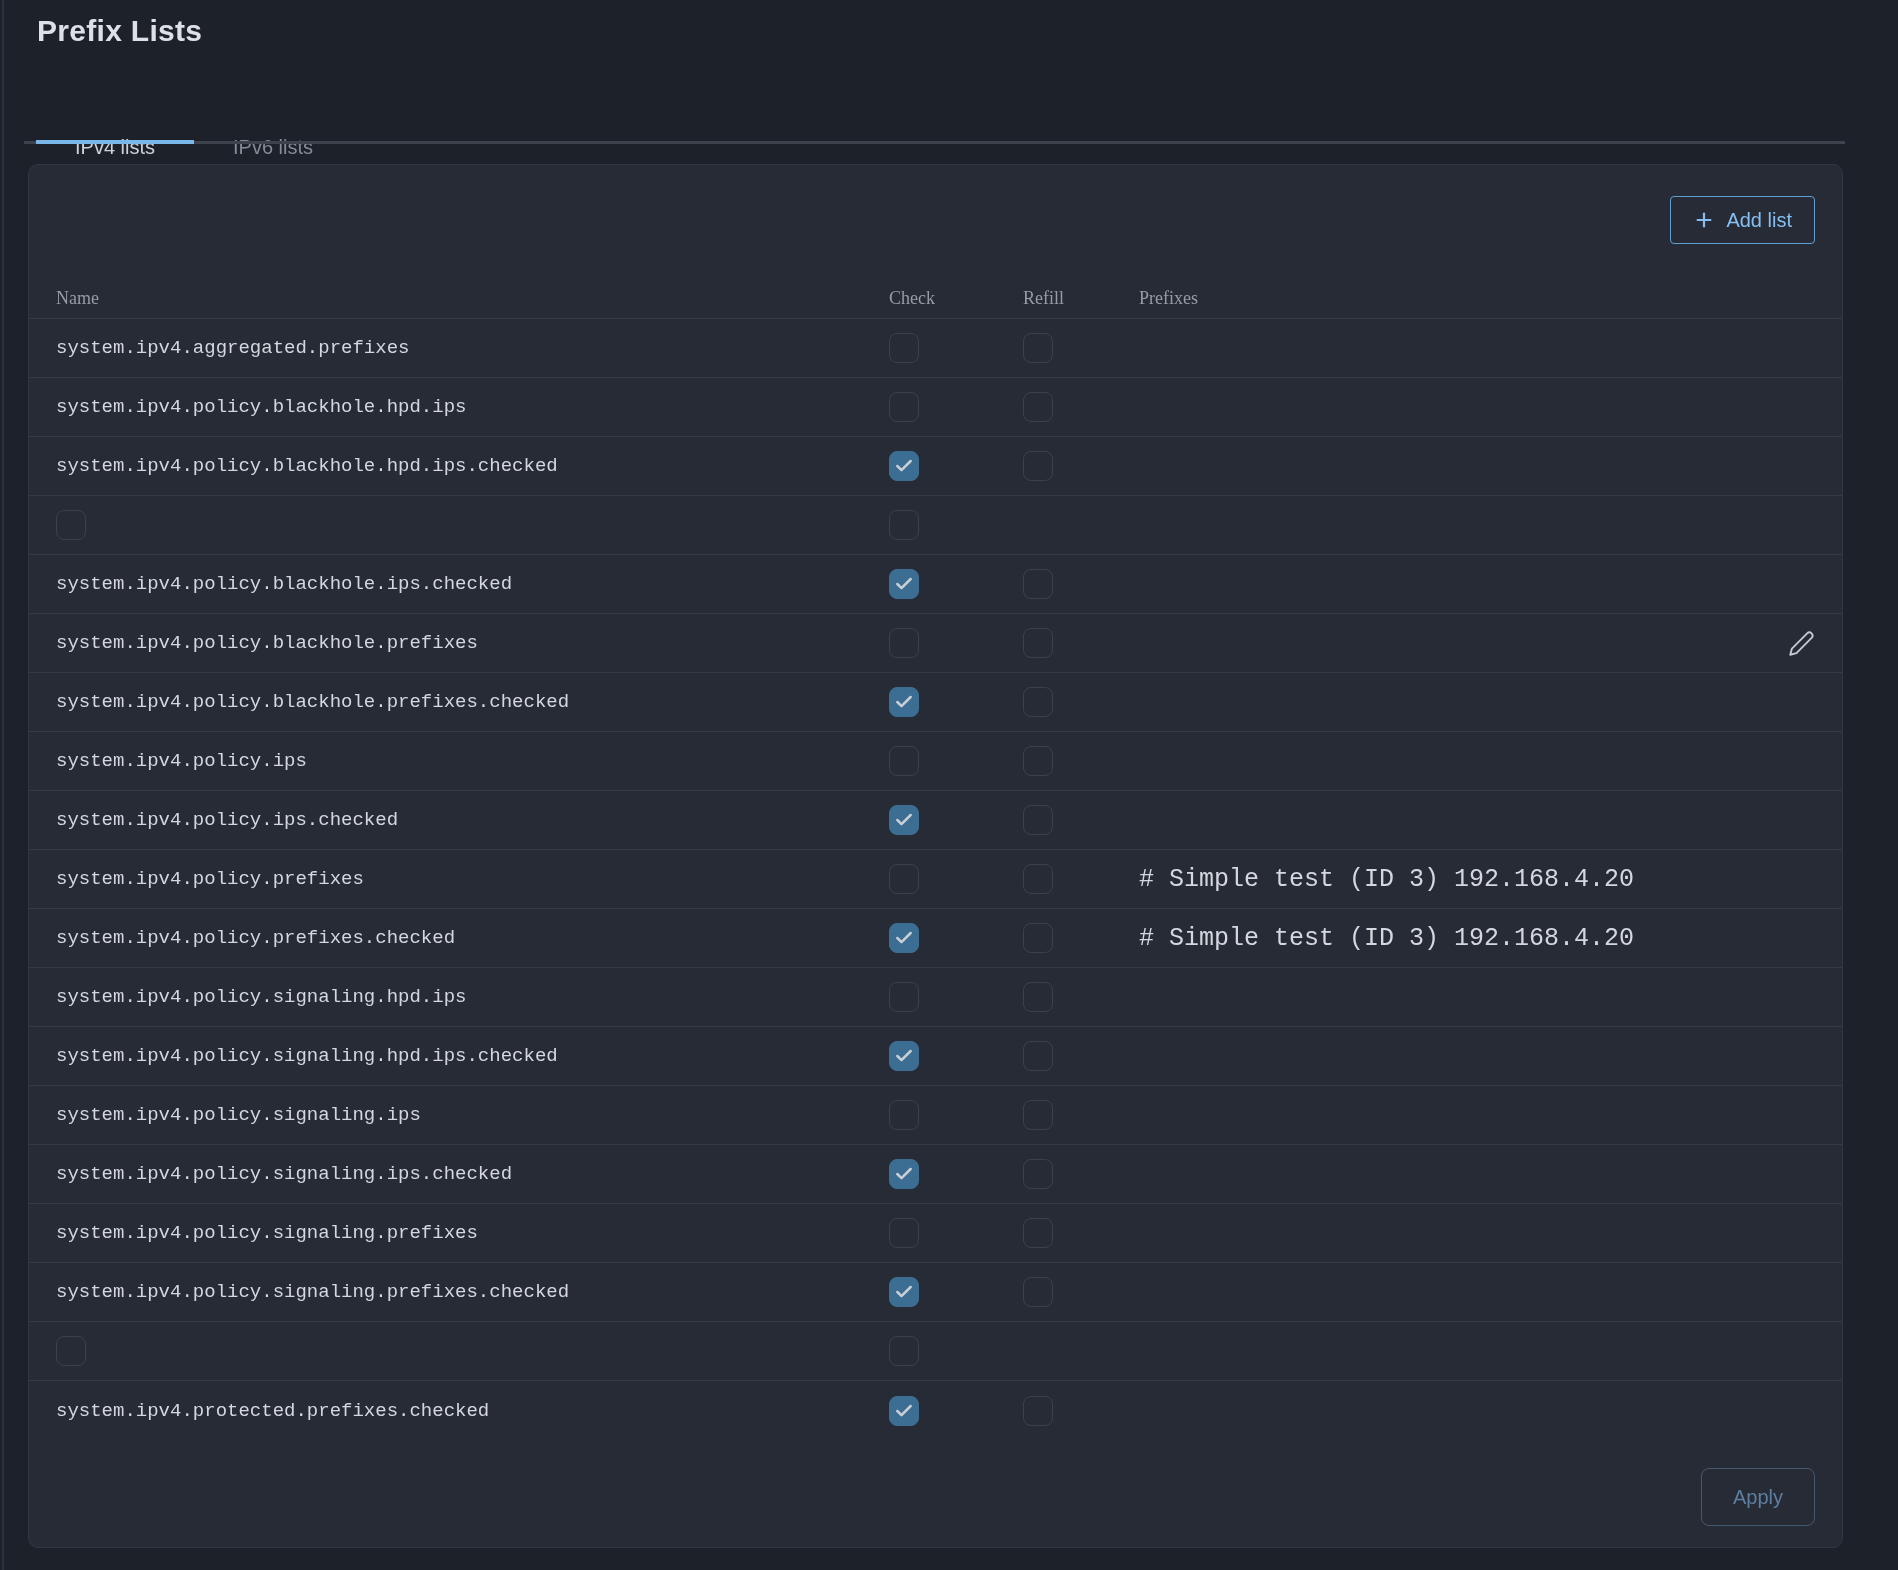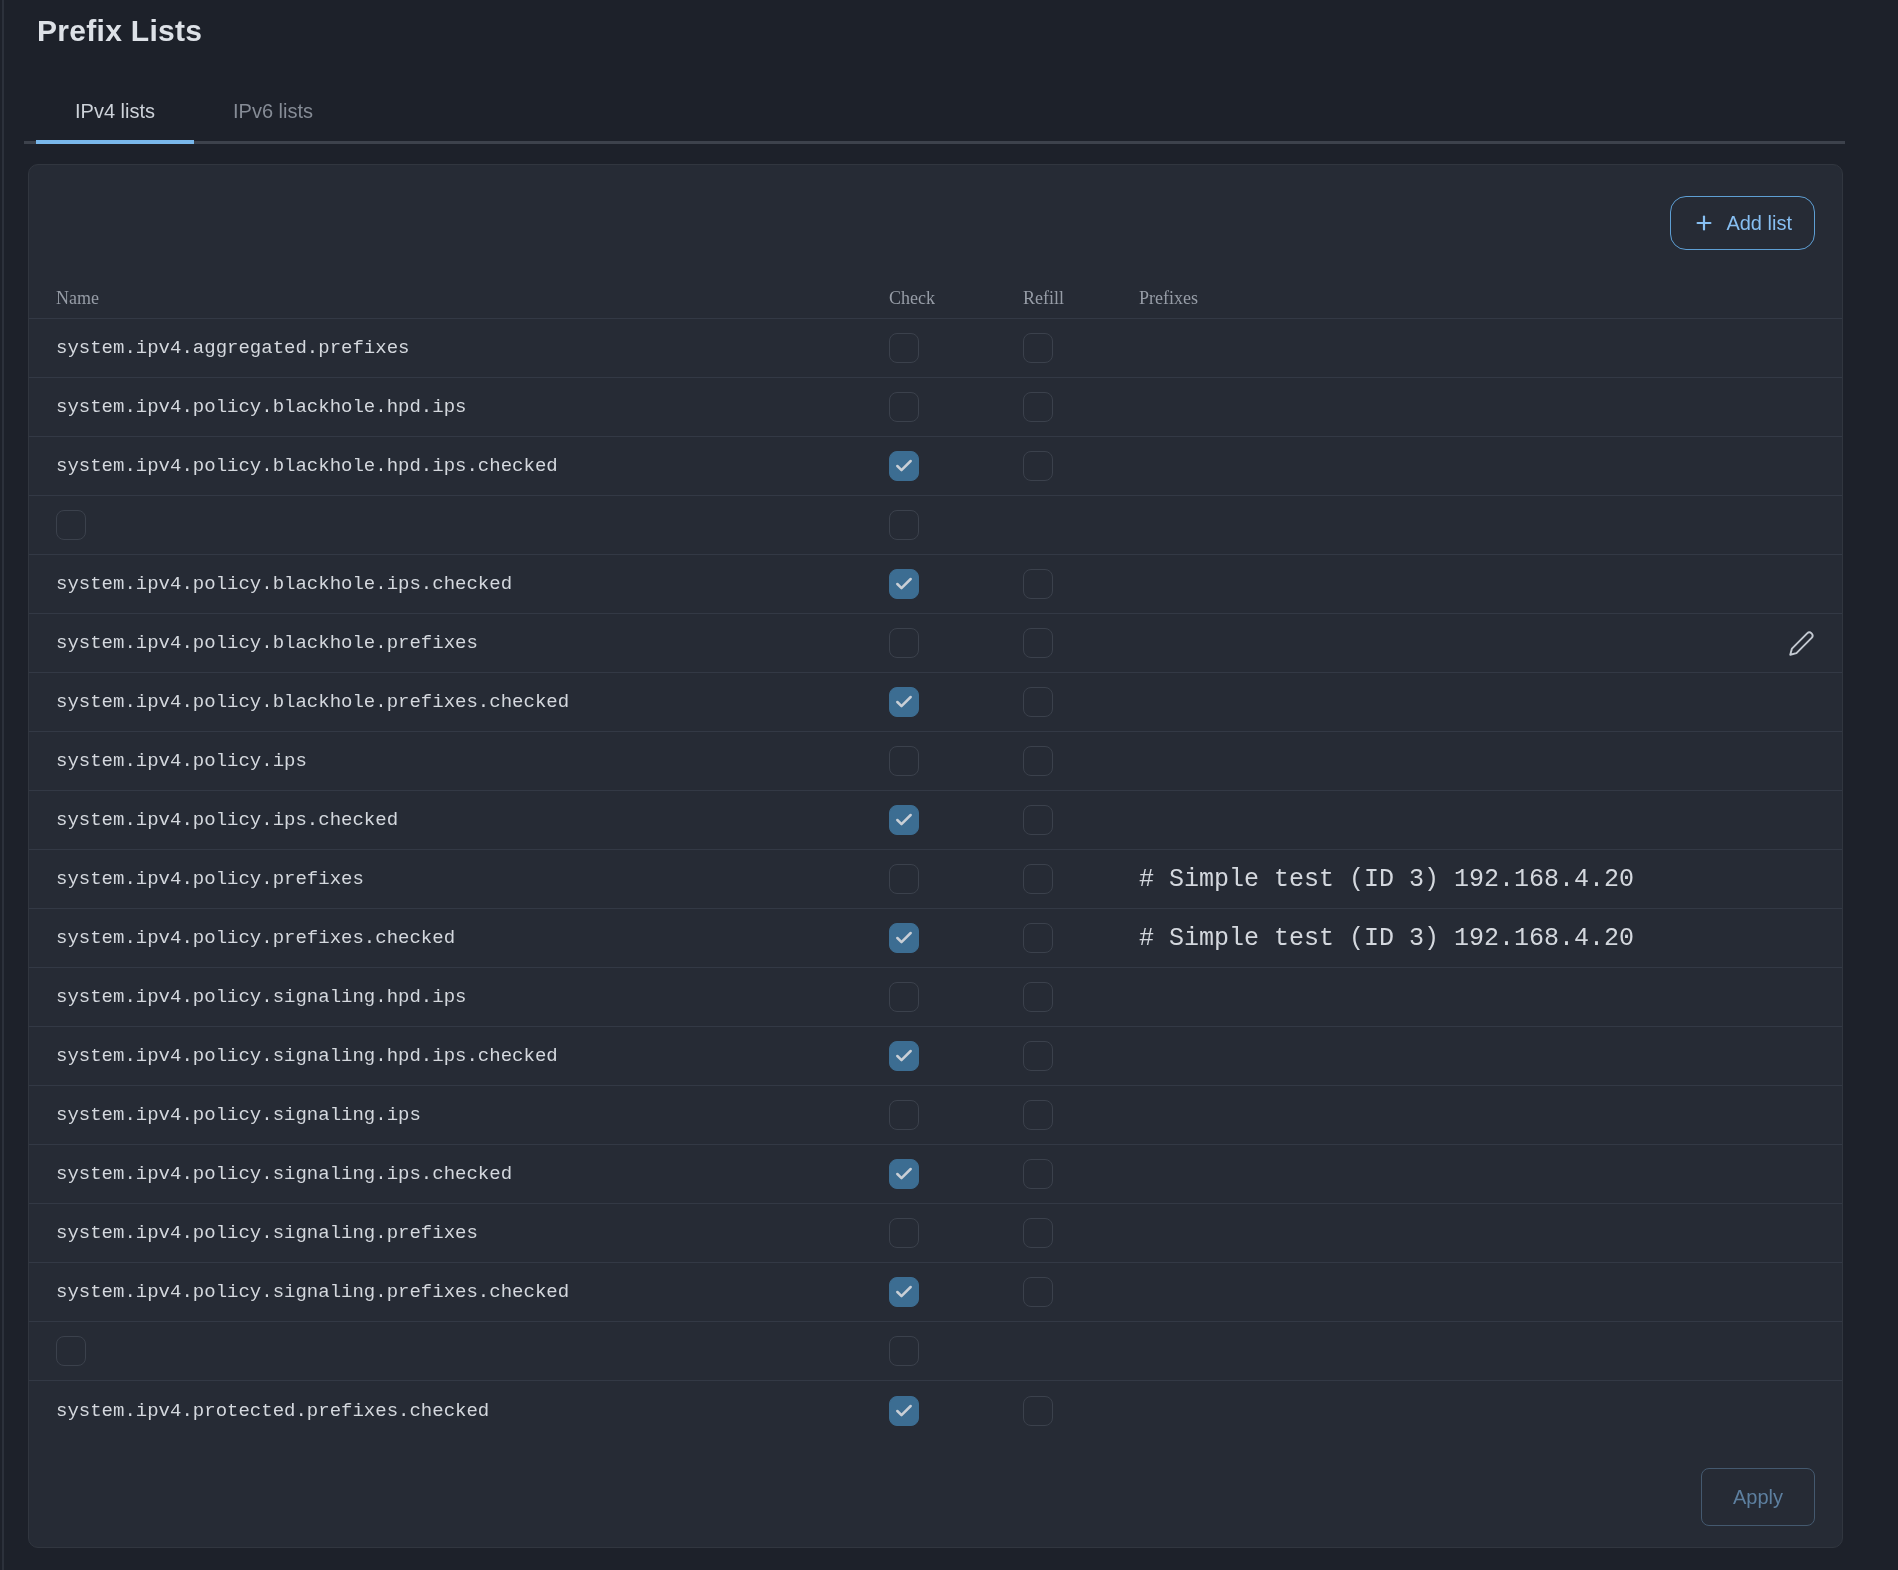--- a/index.html
+++ b/index.html
@@ -18,39 +18,39 @@
   }
   .page-title {
     position:absolute; left:37px; top:14px;
     font-size:30px; font-weight:bold; color:#dde1e7; letter-spacing:.3px;
   }
   .tabs {
     position:absolute; left:36px; top:96px; display:flex;
   }
   .tab {
     width:158px; text-align:center; font-size:20px; line-height:30px;
-    color:#868c96; cursor:pointer;
+    color:#868c96; cursor:pointer;margin-top:36px;
   }
   .tab.active { color:#cdd2d9; }
   .tabs-rule {
     position:absolute; left:24px; top:141px; width:1821px; height:3px;
     background:#3d424c;
   }
   .tab-indicator {
     position:absolute; left:36px; top:140px; width:158px; height:4px;
     background:#79b7eb;
   }
   .card {
     position:absolute; left:28px; top:164px; width:1815px; height:1384px;
     background:#262b35; border:1px solid #31363f; border-radius:10px;
   }
   .add-list-btn {
-    position:absolute; top:31px; right:27px; height:54px;
+    position:absolute; top:31px; right:27px; height:48px;
     padding:0 22px; display:flex; align-items:center; gap:11px;
-    background:transparent; border:1px solid #5e9fd4; border-radius:16px;
+    background:transparent; border:1px solid #5e9fd4; border-radius:4px;
     color:#87bff2; font-size:20px; cursor:pointer;
     font-family:"Liberation Sans", sans-serif;
   }
   .add-list-btn svg { width:22px; height:22px; stroke:#87bff2; stroke-width:2.4; fill:none; stroke-linecap:round; }
   .thead {
     position:absolute; top:113px; left:0; width:1813px; height:41px;
     display:grid; grid-template-columns:833px 134px 116px 1fr 60px;
     padding:0 27px; align-items:center;
     border-bottom:1px solid #333945;
     font-size:18px; color:#969ca6;font-family:Liberation Serif, serif;

